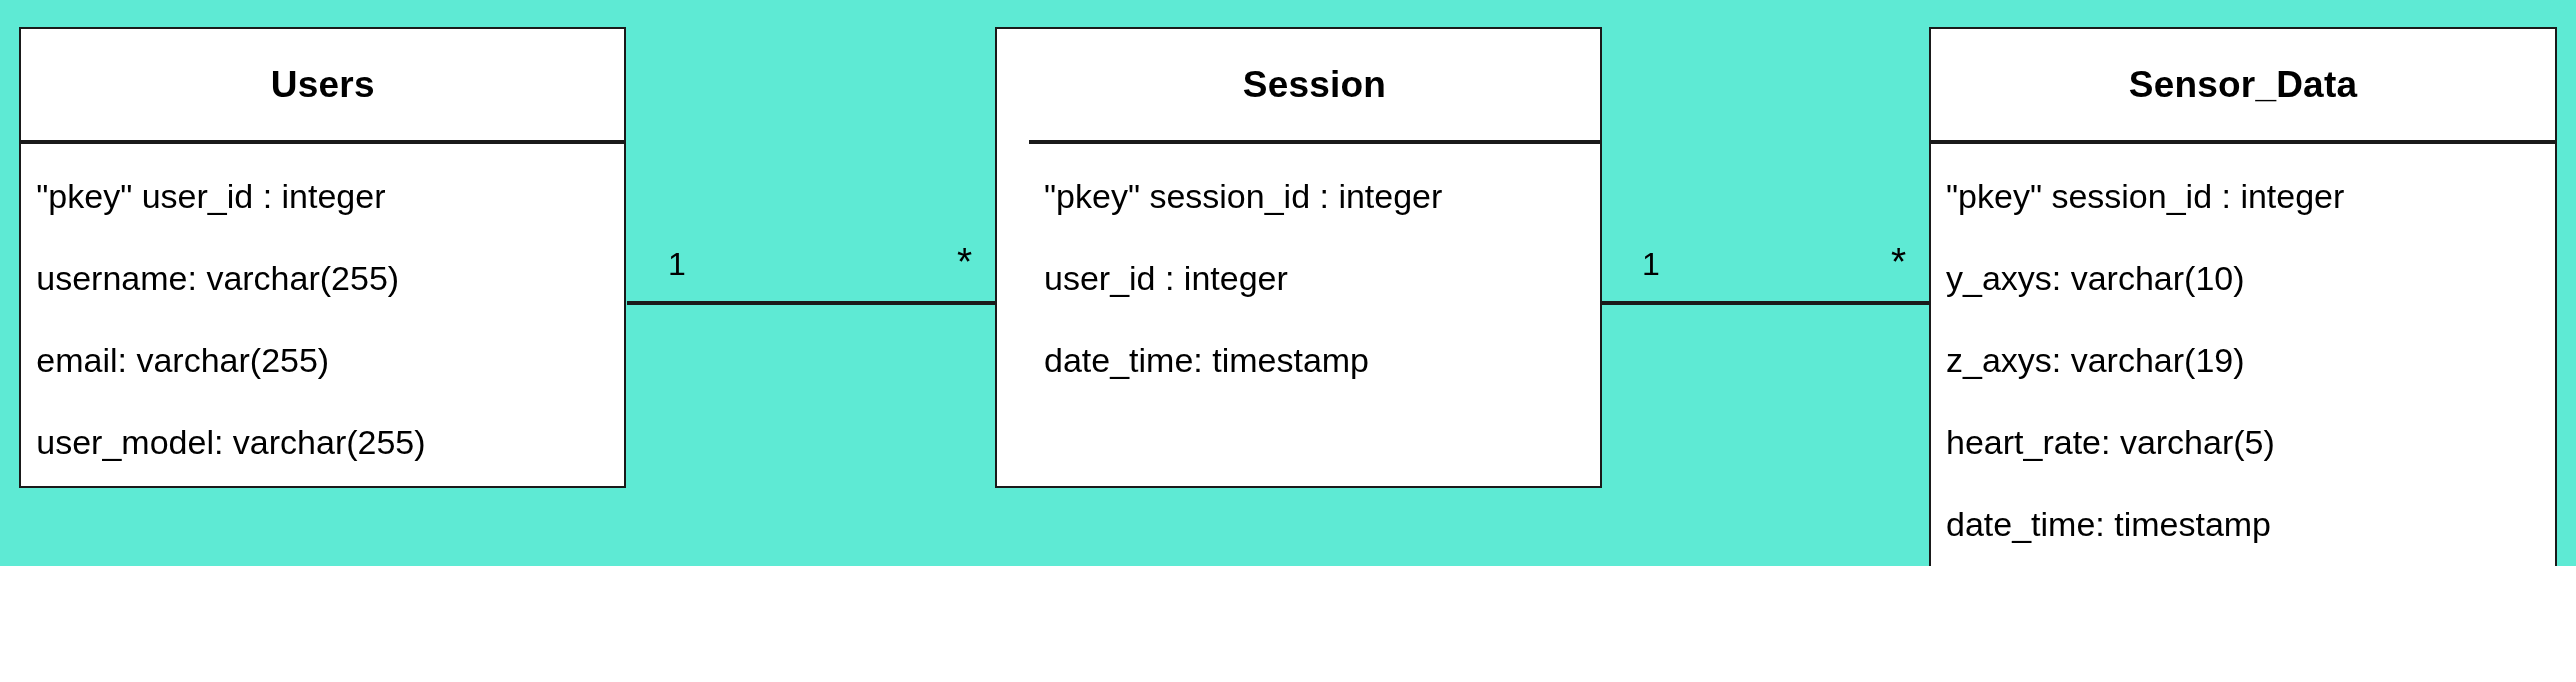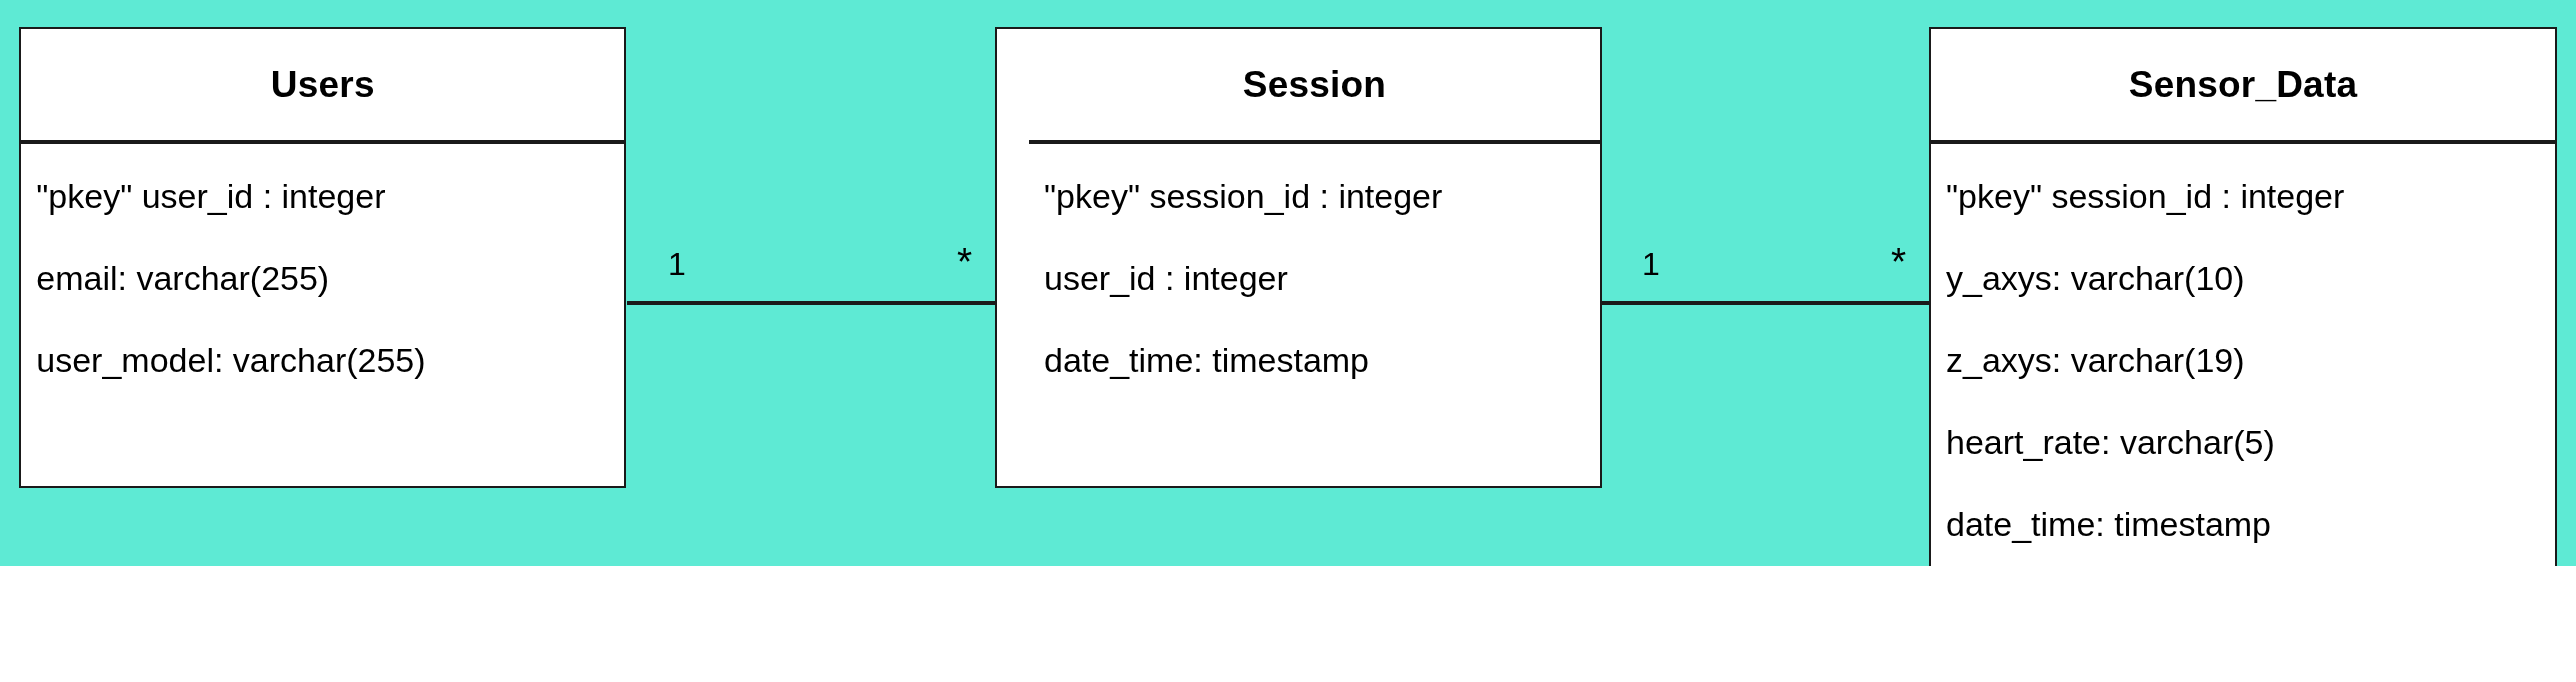--- a/index.html
+++ b/index.html
@@ -89,20 +89,21 @@
 <body>
 
 <div id="diagram">
 
   <div class="entity" style="left:19.3px; top:27px; width:607px; height:461px;">
     <div class="entity-header">
       <div class="entity-title">Users</div>
     </div>
     <div class="entity-body">
       <div class="attr-row">"pkey" user_id : integer</div>
+      <div class="attr-row">username: varchar(255)</div>
       <div class="attr-row">email: varchar(255)</div>
       <div class="attr-row">user_model: varchar(255)</div>
     </div>
   </div>
 
   <div class="entity" style="left:995px; top:27px; width:607px; height:461px;padding-left:32px;">
     <div class="entity-header">
       <div class="entity-title">Session</div>
     </div>
     <div class="entity-body">

